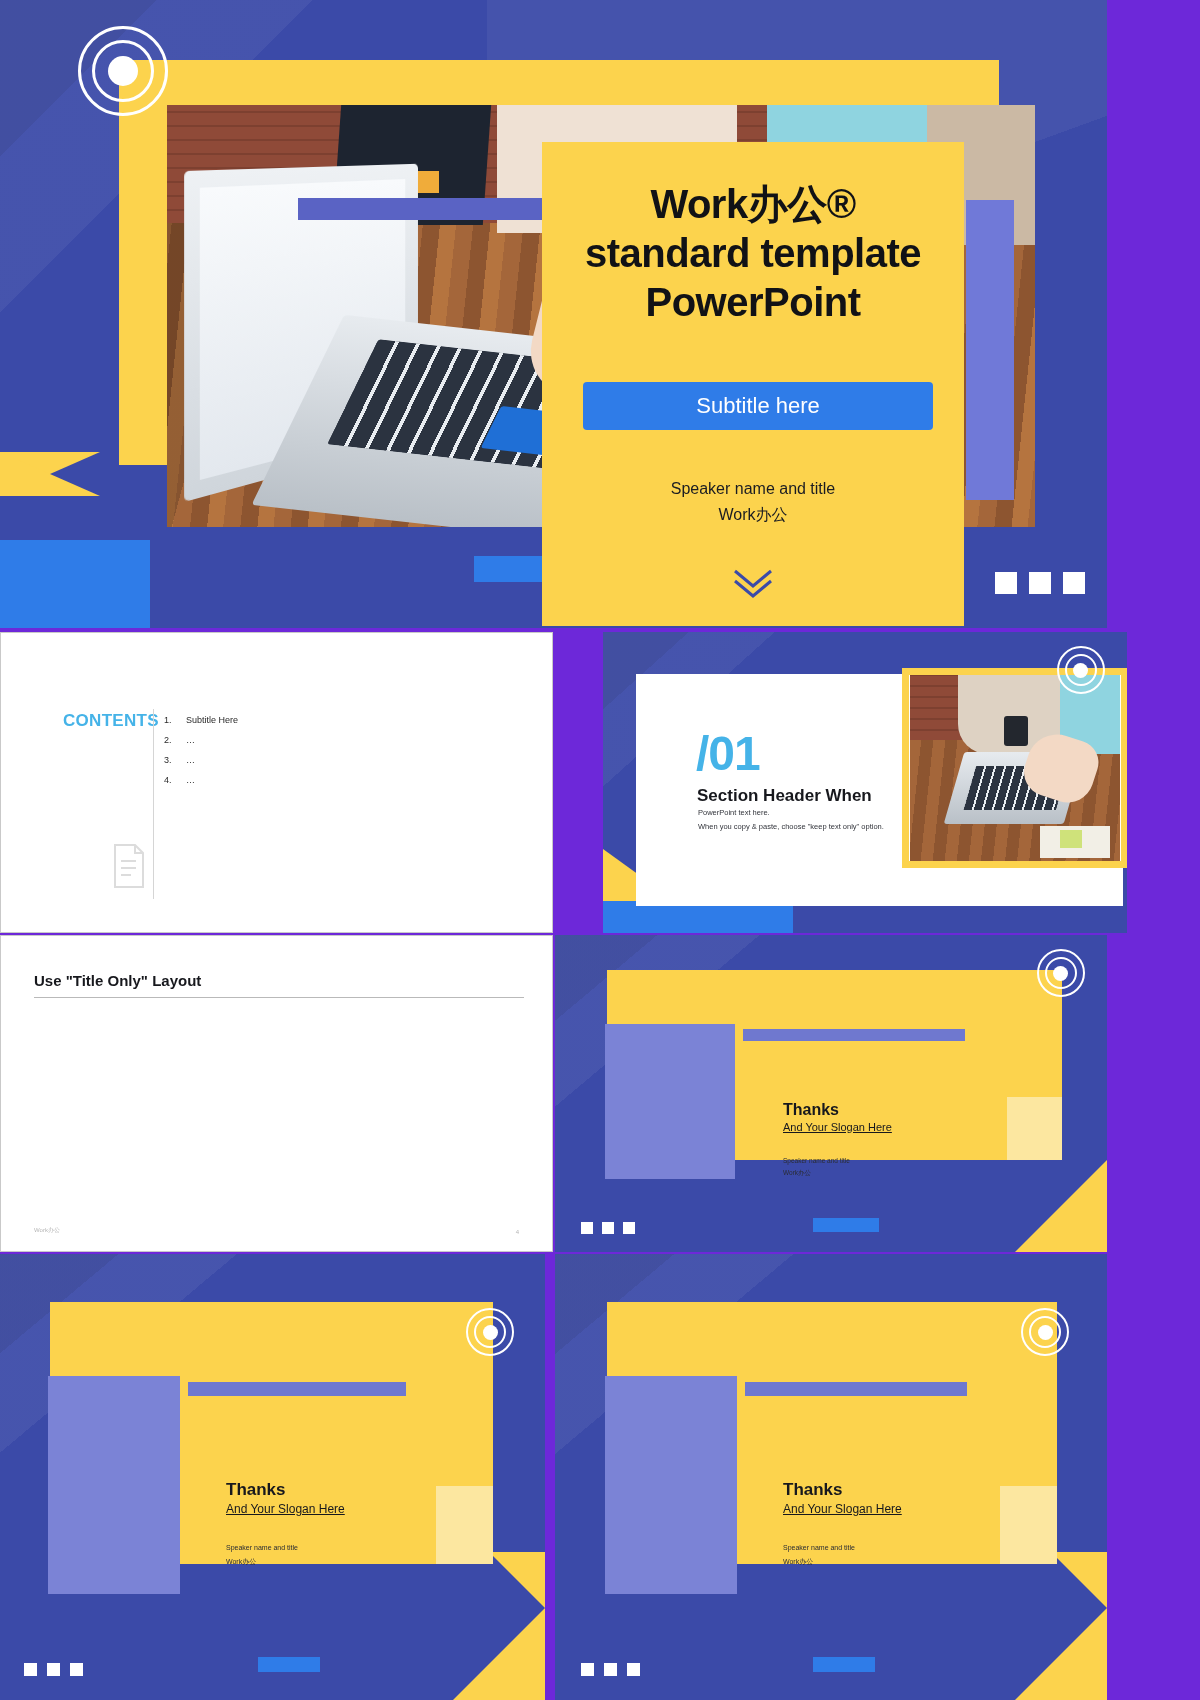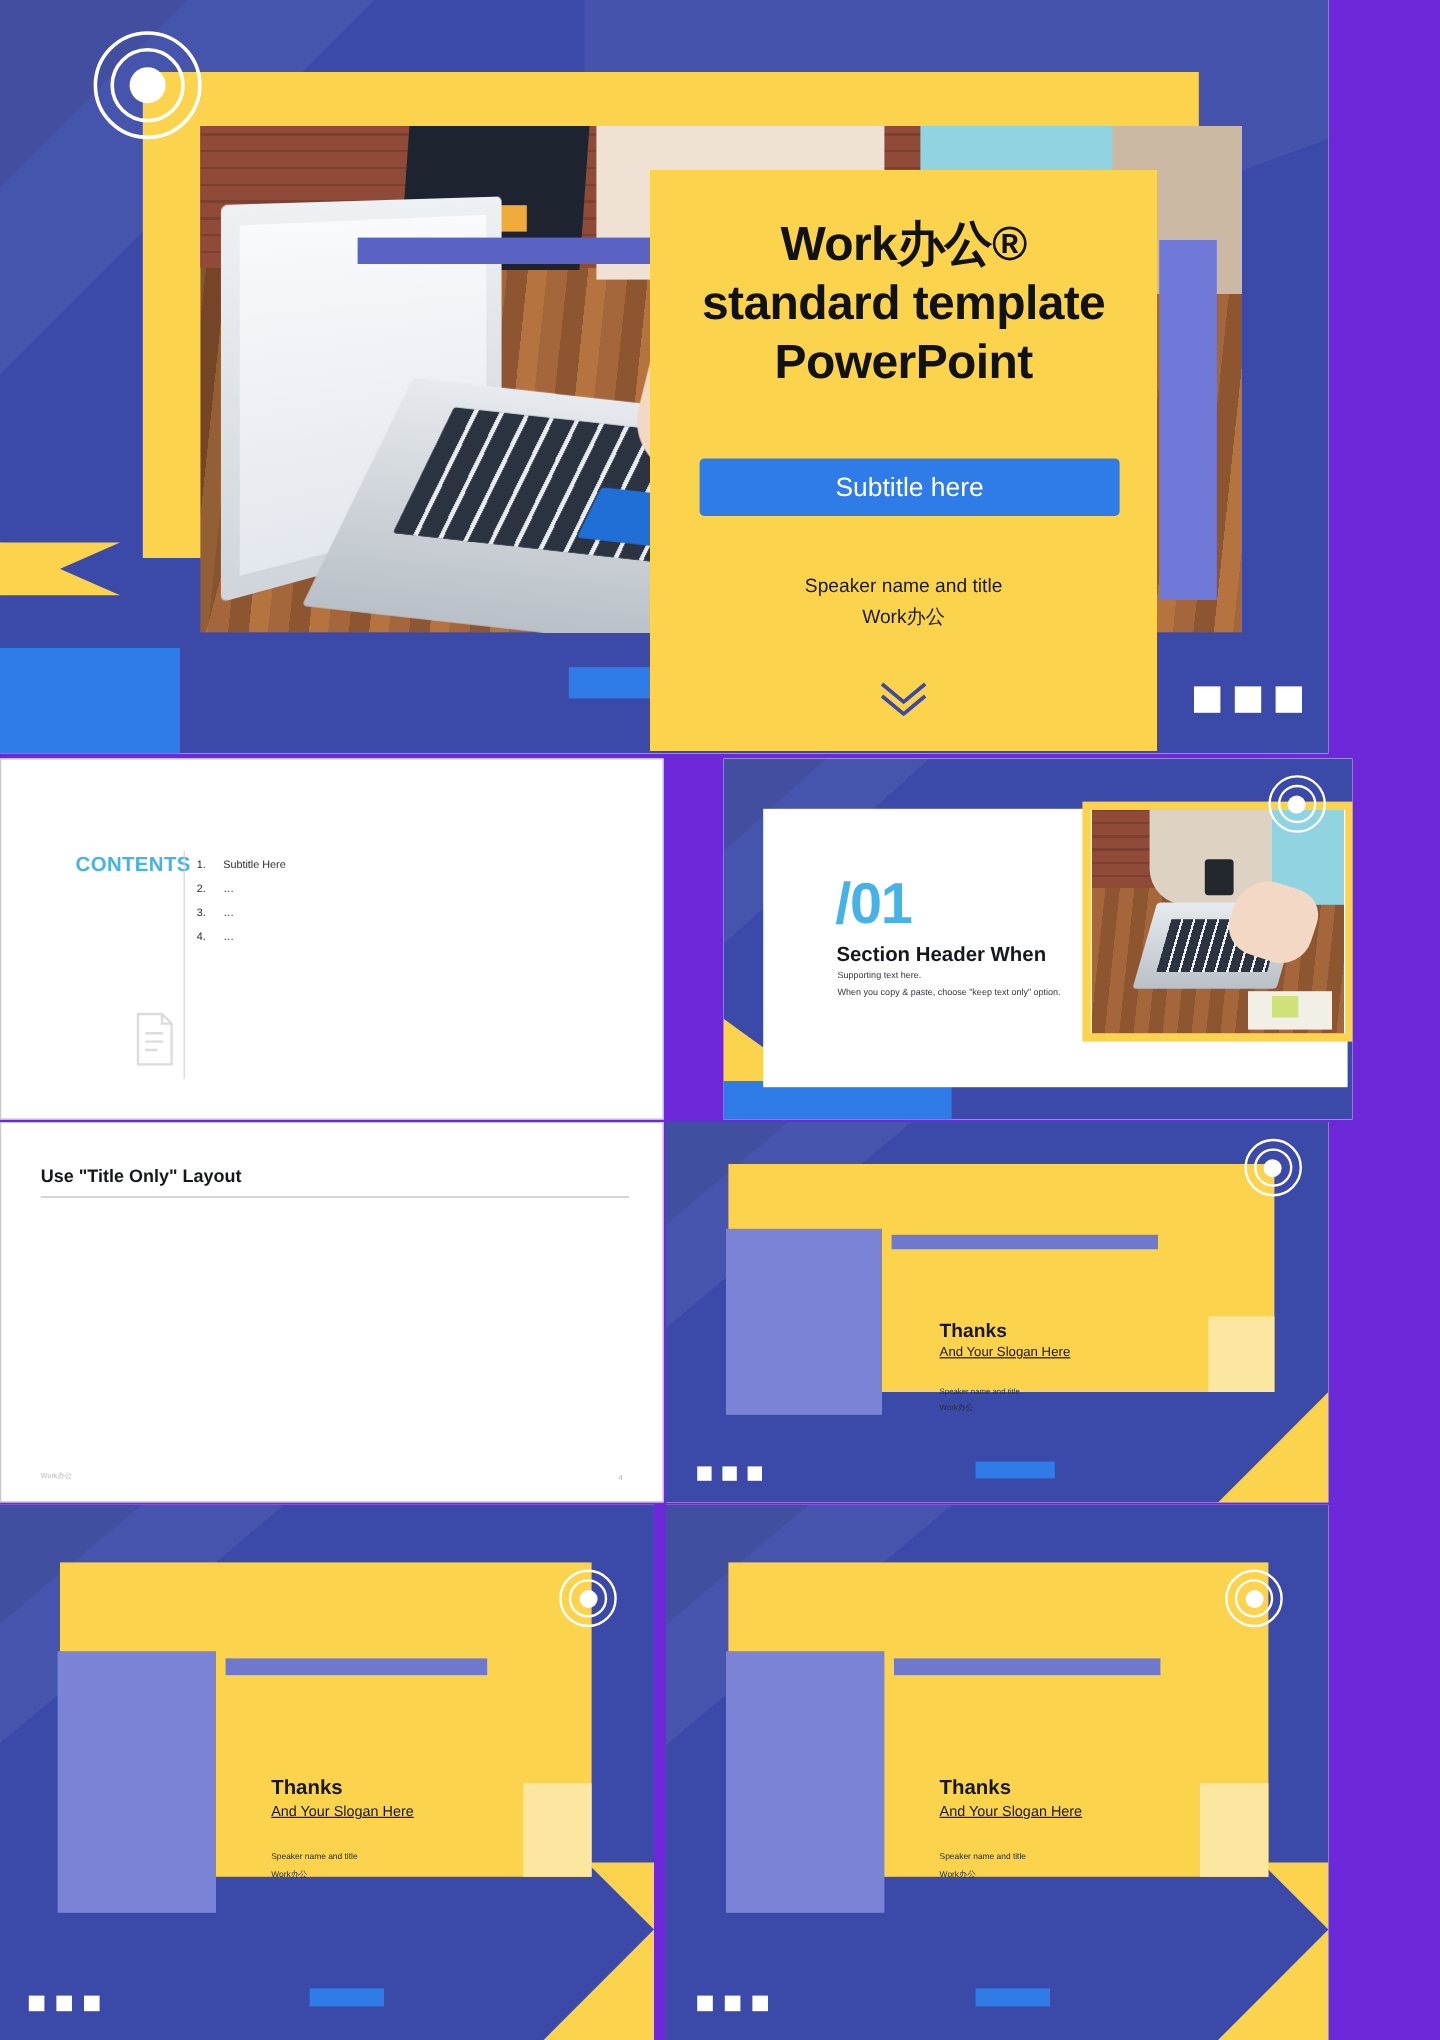--- a/index.html
+++ b/index.html
@@ -478,21 +478,21 @@
 
   <div class="slide" id="slide3">
     <div class="bg"></div>
     <div id="s3-diag"></div>
     <div id="s3-tri"></div>
     <div id="s3-blue-strip"></div>
 
     <div id="s3-white"></div>
     <div id="s3-num">/01</div>
     <div id="s3-head">Section Header When</div>
-    <div id="s3-sub1">Supporting text here.</div>
+    <div id="s3-sub1">PowerPoint text here.</div>
     <div id="s3-sub2">When you copy &amp; paste, choose "keep text only" option.</div>
 
     <div id="s3-photo">
       <div class="desk"></div>
       <div class="brick"></div>
       <div class="sweater"></div>
       <div class="teal"></div>
       <div class="mug"></div>
       <div class="lap"></div>
       <div class="lapk"></div>

